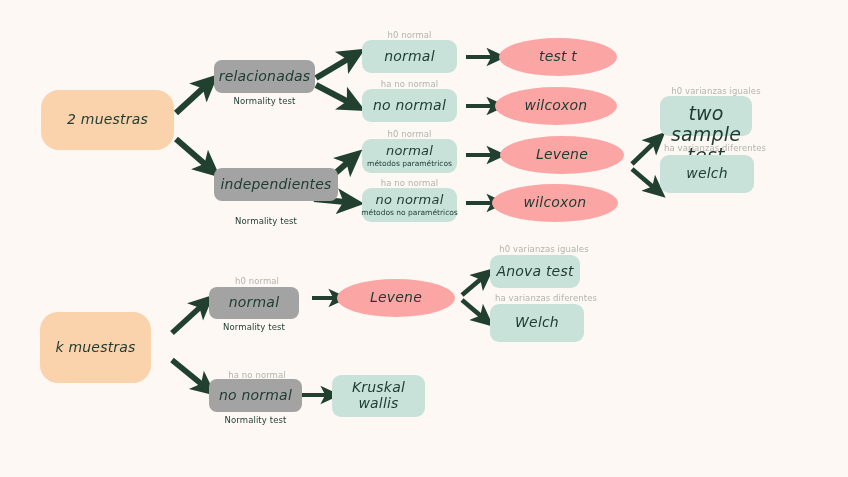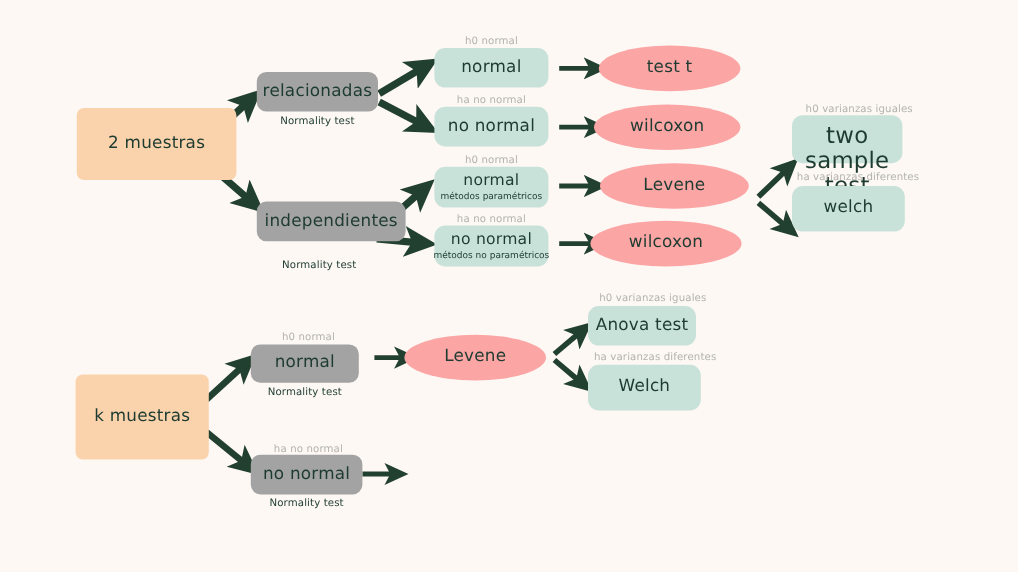--- a/index.html
+++ b/index.html
@@ -32,26 +32,26 @@
     flex-direction: column;
     align-items: center;
     justify-content: center;
     text-align: center;
     color: #1d3b30;
     line-height: 1.12;
   }
   .node .main-label {
     font-family: "DejaVu Sans", sans-serif;
     letter-spacing: 0.2px;
+    font-style: italic;
   }
   
   .shape-orange {
     background: #fad3ac;
-    border-radius: 6px;
-    margin-left: 23px;
+    border-radius: 18px;
   }
   .shape-blue {
     background: #a3a3a3;
     border-radius: 8px;
   }
   .shape-green {
     background: #c8e2da;
     border-radius: 9px;
   }
   .shape-ellipse {
@@ -209,20 +209,24 @@
   <div class="cap-top" style="left:209px; top:370px; width:96px; text-align:center;">ha no normal</div>
   <div class="node shape-blue" style="left:209px; top:379px; width:93px; height:33px;">
     <span class="main-label" style="font-size:14px;">no normal</span>
   </div>
   <div class="cap-bottom" style="left:209px; top:415px; width:93px; text-align:center;">Normality test</div>
 
   <div class="node shape-ellipse" style="left:337px; top:279px; width:118px; height:38px;">
     <span class="main-label" style="font-size:14px;">Levene</span>
   </div>
 
+  <div class="node shape-green" style="left:332px; top:375px; width:93px; height:42px;">
+    <span class="main-label" style="font-size:14px; white-space:pre-line;">Kruskal
+wallis</span>
+  </div>
 
   <div class="cap-top" style="left:490px; top:244px; width:108px; text-align:center;">h0 varianzas iguales</div>
   <div class="node shape-green" style="left:490px; top:255px; width:90px; height:33px;">
     <span class="main-label" style="font-size:14px;">Anova test</span>
   </div>
 
   <div class="cap-top" style="left:487px; top:293px; width:118px; text-align:center;">ha varianzas diferentes</div>
   <div class="node shape-green" style="left:490px; top:304px; width:94px; height:38px;">
     <span class="main-label" style="font-size:14px;">Welch</span>
   </div>

